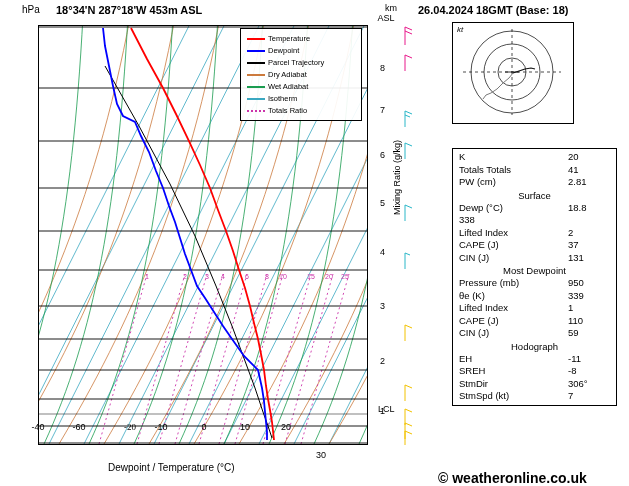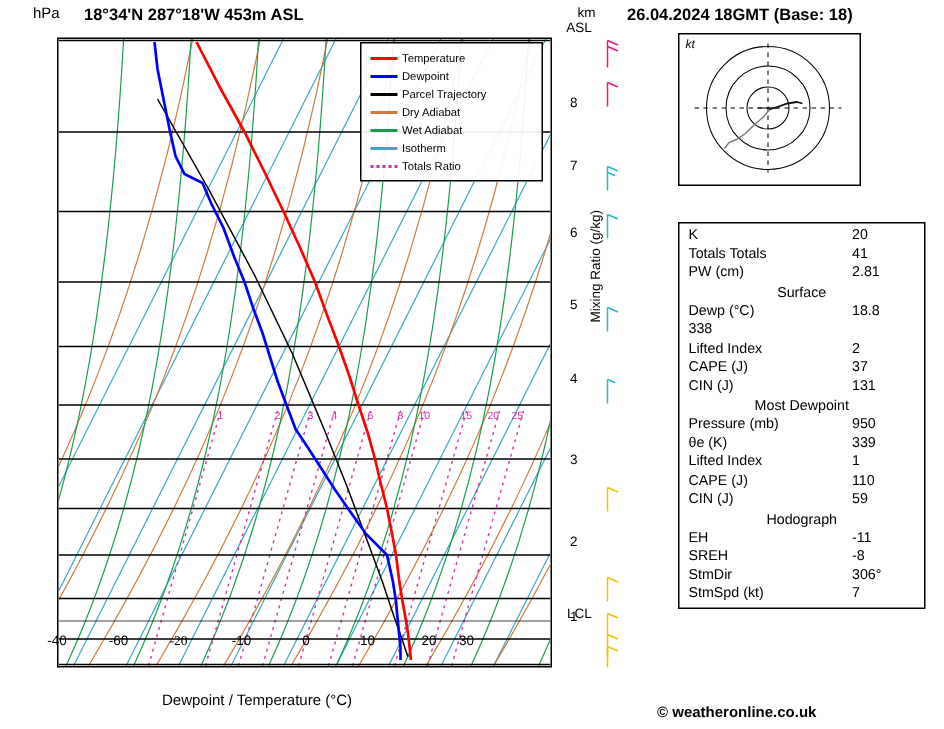--- a/index.html
+++ b/index.html
@@ -32,21 +32,21 @@
   
   #hodo{left:452px;top:22px;width:120px;height:100px;border:1px solid #000;background:#fff;}
   #hodo-kt{left:4px;top:2px;font-size:8px;color:#000;position:absolute;font-style:italic;}
   
   #indices{left:452px;top:148px;width:165px;border:1px solid #000;background:#fff;box-sizing:border-box;padding:2px 0;}
   .idx-row{display:flex;font-size:9.5px;color:#000;line-height:12.5px;padding:0 6px;}
   .idx-k{flex:1;white-space:nowrap;}
   .idx-v{width:42px;text-align:left;white-space:nowrap;}
   .idx-head{text-align:center;font-size:9.5px;line-height:13px;color:#000;}
   
-  #footer{left:438px;top:470px;font-size:10px;color:#000;}
+  #footer{left:438px;top:470px;font-size:14px;color:#000;}
   .copy{font-weight:bold;}
 </style>
 </head>
 <body>
 
 <div class="root">
 
   <div class="abs" id="hpa-label">hPa</div>
   <div class="abs" id="station-label">18°34'N 287°18'W 453m ASL</div>
   <div class="abs" id="km-label">km</div>
@@ -142,26 +142,26 @@
 
       <polyline fill="none" stroke="#ff0000" stroke-width="1.8" points="235,414 234,405 233,396 231,384 229,373 227,360 225,344 222,328 219,313 215,297 211,280 206,262 200,244 194,225 187,205 179,184 171,162 161,139 150,115 137,88 124,62 108,33 92,2"></polyline>
 
       <polyline fill="none" stroke="#0000ff" stroke-width="1.8" points="228,414 228,406 227,396 226,386 225,375 223,362 219,344 205,330 193,313 184,300 175,286 166,272 158,260 152,244 146,228 141,212 136,196 130,180 124,162 117,145 110,126 102,110 96,96 84,90 78,78 74,60 70,40 66,20 64,2"></polyline>
     </svg>
 
   </div>
 
   <div class="abs xtick" style="left:23px;">-40</div>
   <div class="abs xtick" style="left:64px;">-60</div>
-  <div class="abs xtick" style="left:104px;font-family:Liberation Serif, serif;">-20</div>
+  <div class="abs xtick" style="left:115px;font-family:Liberation Serif, serif;">-20</div>
   <div class="abs xtick" style="left:146px;">-10</div>
   <div class="abs xtick" style="left:189px;">0</div>
   <div class="abs xtick" style="left:230px;">10</div>
   <div class="abs xtick" style="left:271px;">20</div>
-  <div class="abs xtick" style="left:296px;">30</div>
+  <div class="abs xtick" style="left:306px;margin-top:28px;">30</div>
   <div class="abs" id="xaxis-title">Dewpoint / Temperature (°C)</div>
 
   <div class="abs" id="legend">
     <div class="legrow">
       <span class="legline" style="border-top-color:#ff0000;"></span>
       <span class="legtxt">Temperature</span>
     </div>
     <div class="legrow">
       <span class="legline" style="border-top-color:#0000ff;"></span>
       <span class="legtxt">Dewpoint</span>

